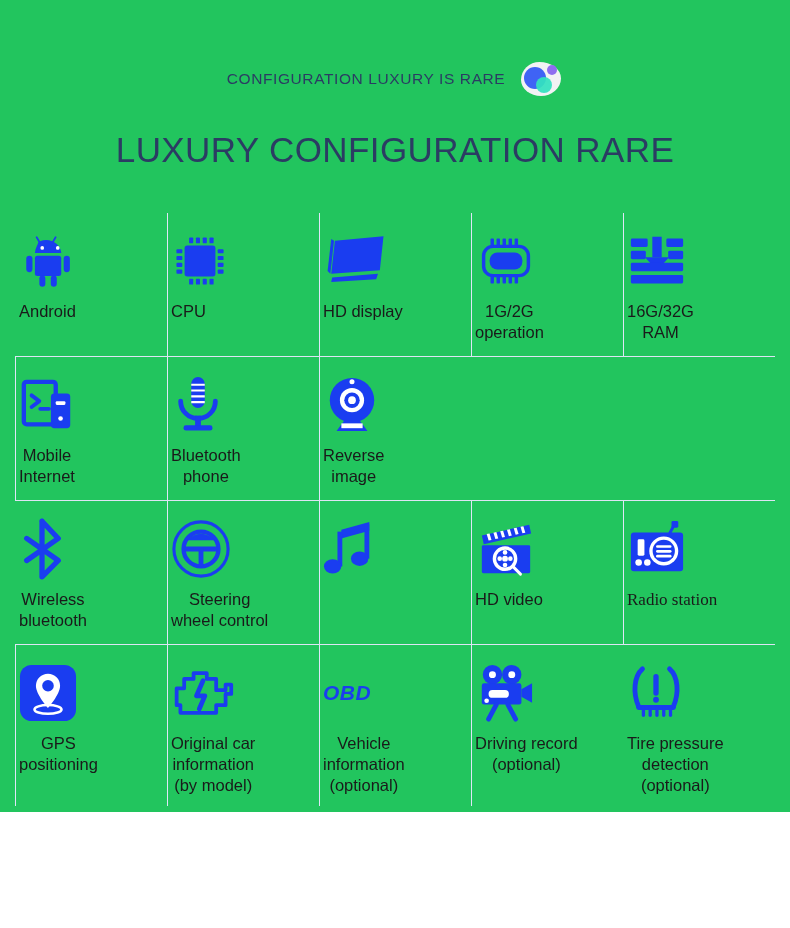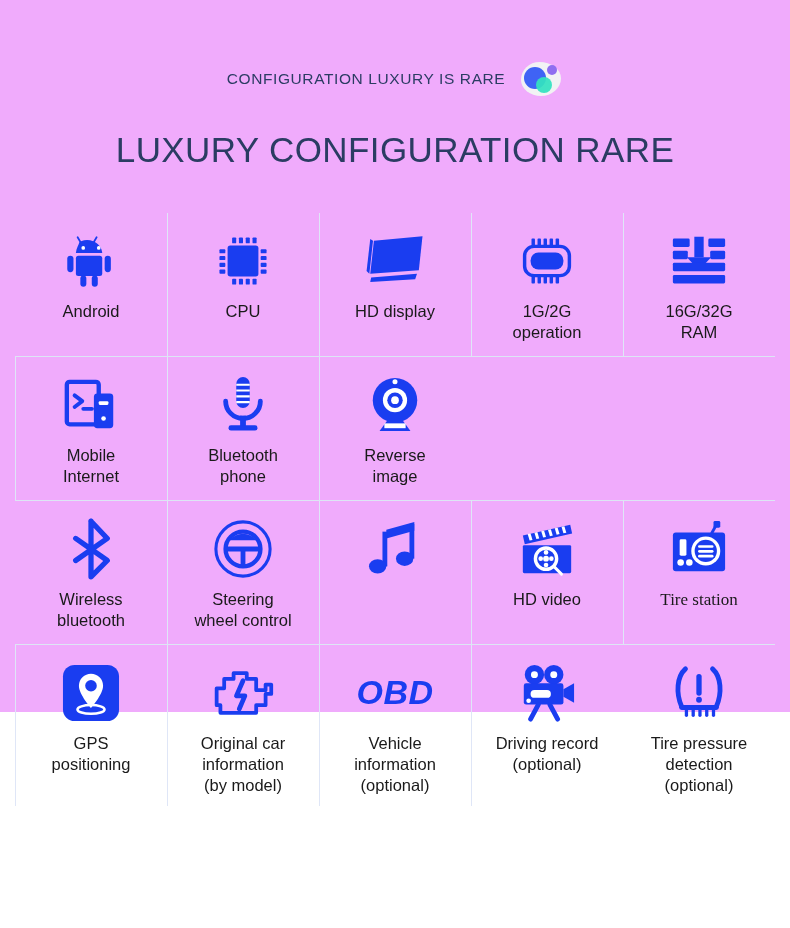--- a/index.html
+++ b/index.html
@@ -5,23 +5,23 @@
   * { box-sizing: border-box; margin: 0; padding: 0; }
   html, body {
     width: 790px;
     height: 928px;
     background: #ffffff;
     font-family: "Liberation Sans", sans-serif;
     overflow: hidden;
   }
   .page {
     width: 790px;
-    height: 712px;
+    height: 812px;
     position: relative;
-    background: #f0abfc;
+    background: #22c55e;
   }
 
   
   .header {
     padding-top: 62px;
     text-align: center;
   }
   .subtitle-row {
     display: flex;
     align-items: center;
@@ -84,21 +84,21 @@
   .grid {
     margin: 43px 15px 0 15px;
     width: 760px;
     display: grid;
     grid-template-columns: repeat(5, 1fr);
   }
   .cell {
     position: relative;
     display: flex;
     flex-direction: column;
-    align-items: center;
+    align-items: flex-start;
     justify-content: flex-start;
     padding: 14px 4px 10px 4px;
     min-height: 143px;
   }
   
   .cell:not(:nth-child(5n+1))::before {
     content: "";
     position: absolute;
     left: 0; top: 0; bottom: 0;
     width: 1px;
@@ -124,21 +124,21 @@
     color: #1a1a1a;
     text-align: center;
     font-weight: 400;
     white-space: pre-line;
   }
   .label.serif {
     font-family: "Liberation Serif", serif;
     font-size: 17px;
   }
   .obd-text {
-    font-size: 34px;
+    font-size: 21px;
     font-weight: 700;
     font-style: italic;
     color: #1a3df0;
     letter-spacing: 0.5px;
     font-family: "Liberation Sans", sans-serif;
   }
 </style>
 </head>
 <body>
 
@@ -384,21 +384,21 @@
           <circle cx="21" cy="44" r="3.4" fill="#ffffff"></circle>
           <circle cx="38" cy="32" r="15" fill="#ffffff"></circle>
           <circle cx="38" cy="32" r="11.5" fill="#1a3df0"></circle>
           <g fill="#ffffff">
             <rect x="30" y="26" width="16" height="2.8" rx="1.4"></rect>
             <rect x="30" y="31" width="16" height="2.8" rx="1.4"></rect>
             <rect x="30" y="36" width="16" height="2.8" rx="1.4"></rect>
           </g>
         </svg>
       </div>
-      <div class="label serif">Tire station</div>
+      <div class="label serif">Radio station</div>
     </div>
 
     <div class="row-sep"></div>
 
     <div class="cell">
       <div class="icon-wrap">
         <svg width="58" height="58" viewBox="0 0 60 60">
           <rect x="1" y="1" width="58" height="58" rx="12" fill="#1a3df0"></rect>
           <path d="M30 10a12.5 12.5 0 00-12.5 12.5c0 9 12.5 23 12.5 23s12.5-14 12.5-23A12.5 12.5 0 0030 10z" fill="#ffffff"></path>
           <circle cx="30" cy="22.5" r="6" fill="#1a3df0"></circle>

